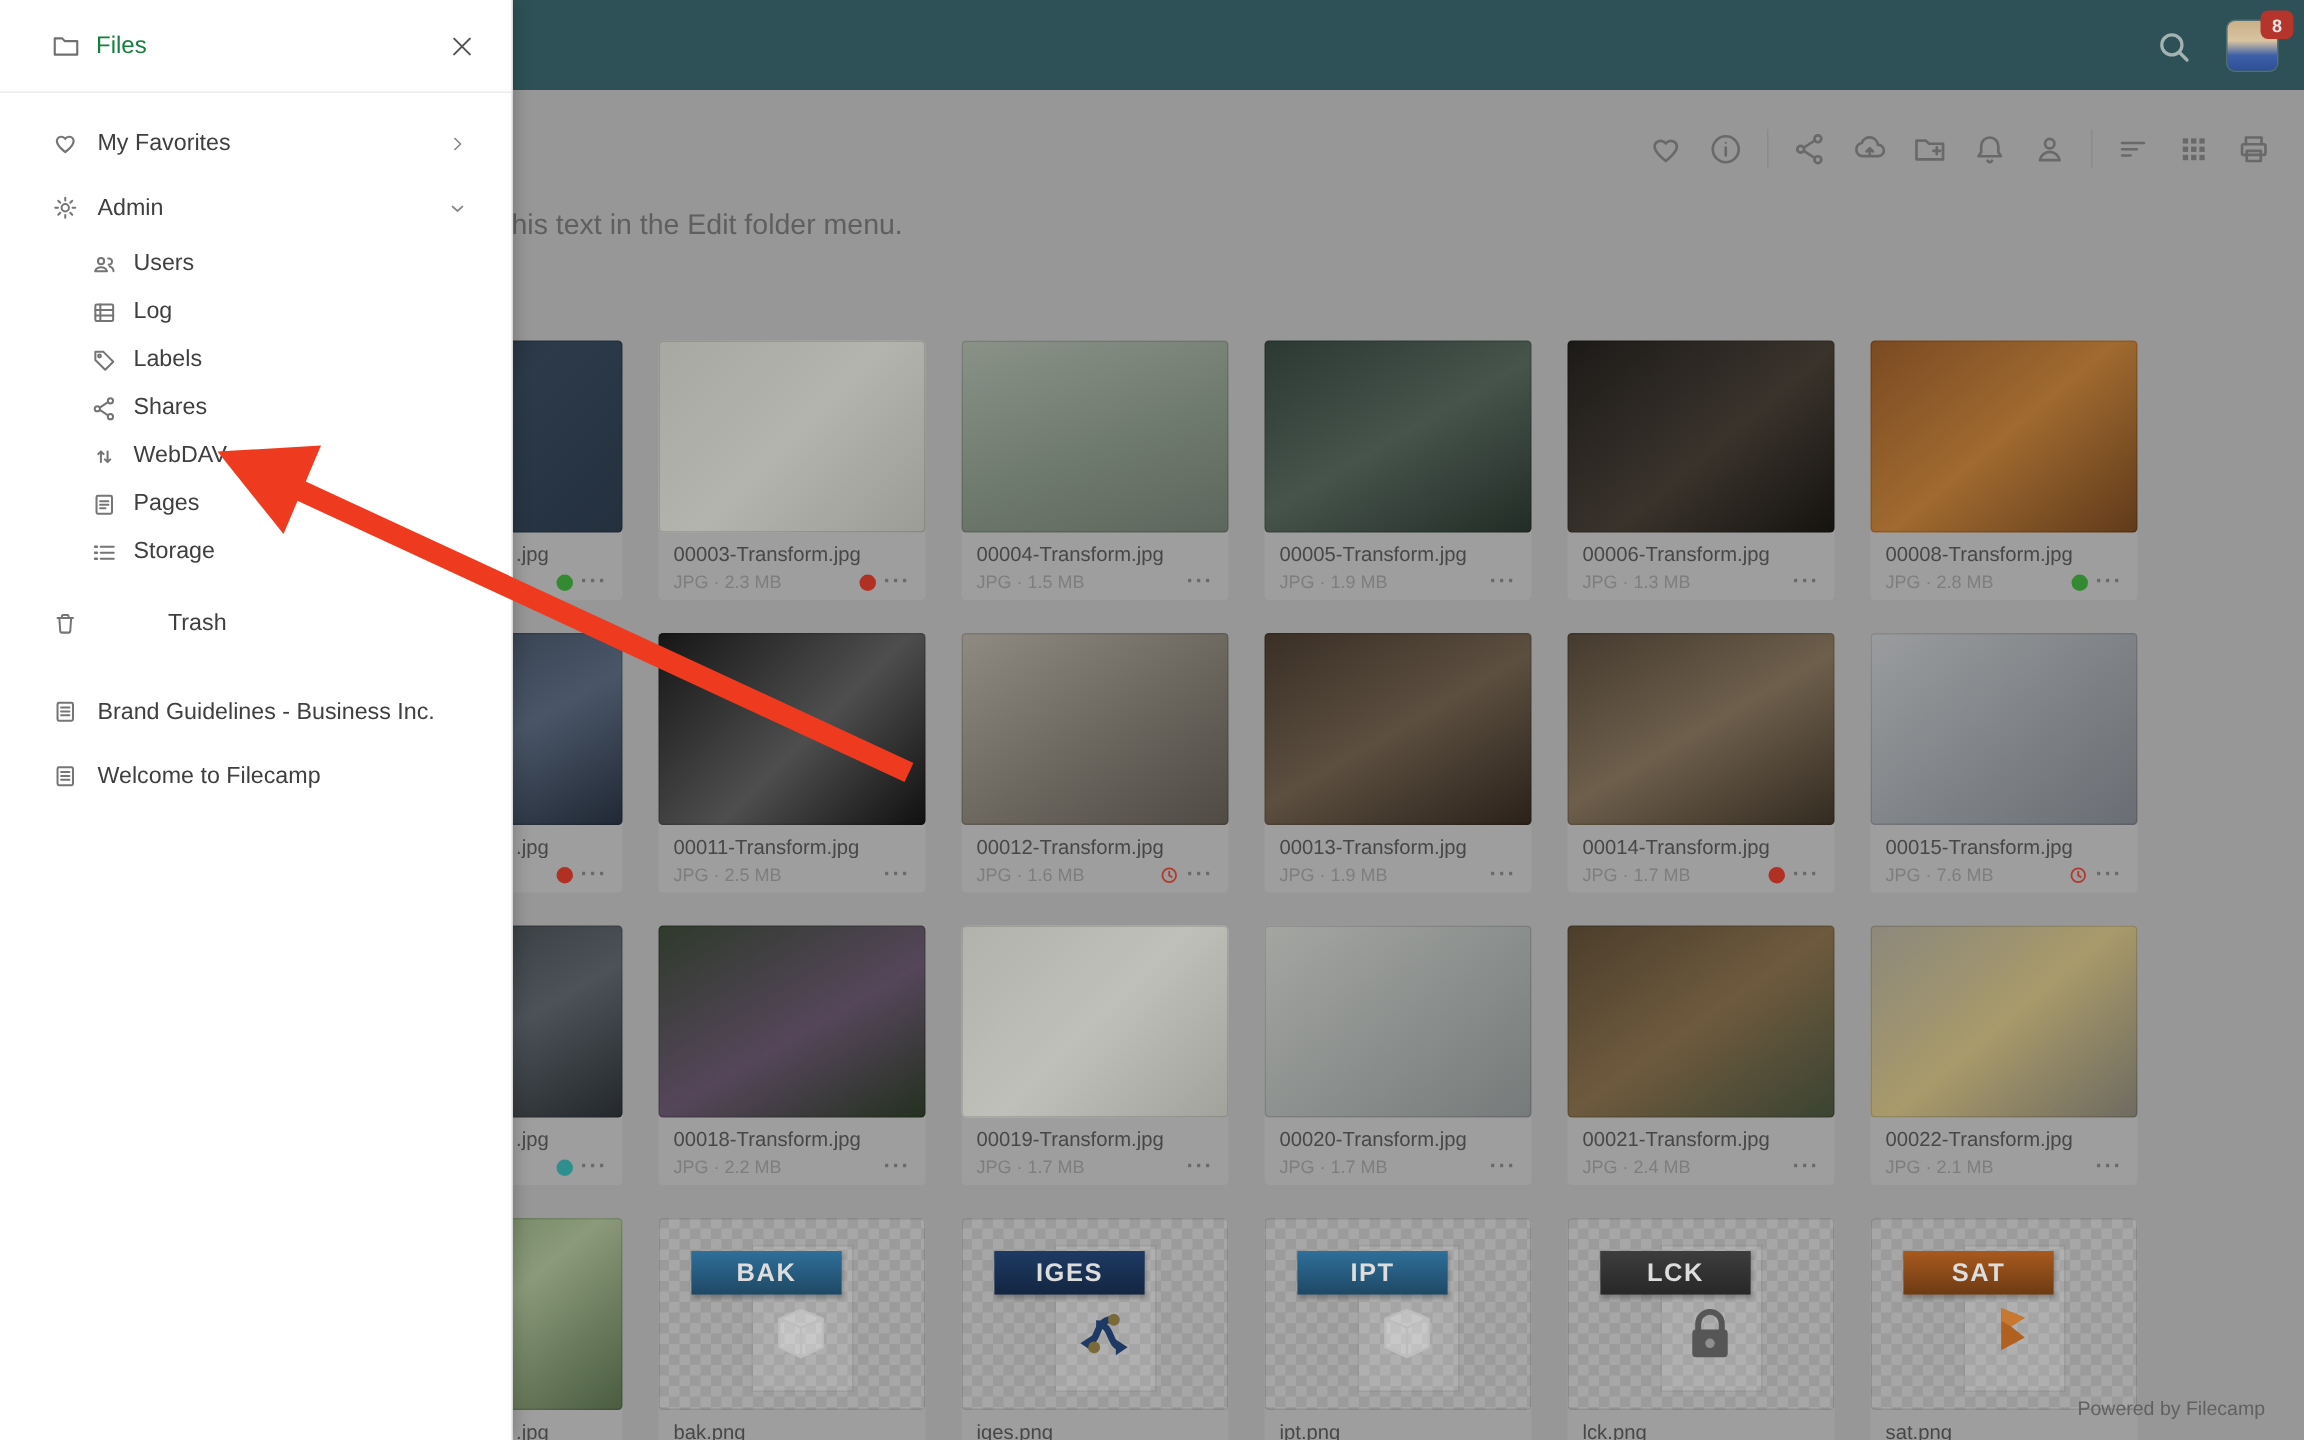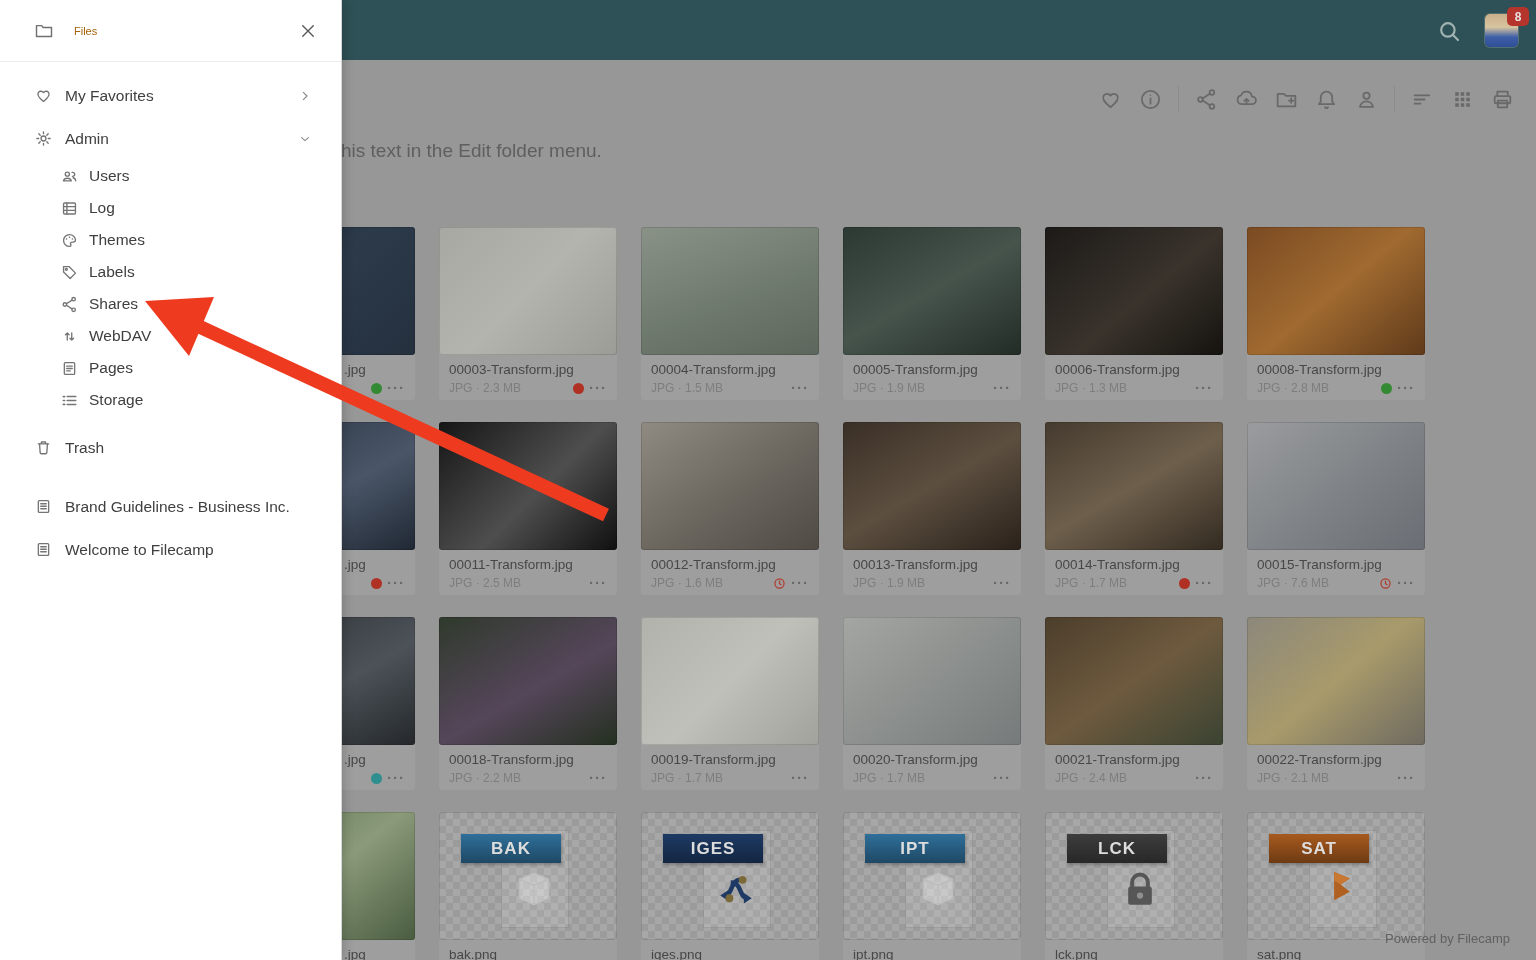--- a/index.html
+++ b/index.html
@@ -63,31 +63,31 @@
   .ftban{position:absolute;left:22px;top:22px;width:100px;height:29px;color:#ddd;
          font-size:17px;font-weight:bold;display:flex;align-items:center;justify-content:center;
          letter-spacing:1px;box-shadow:1px 2px 3px rgba(0,0,0,.25);}
   .ftglyph{position:absolute;left:74px;top:56px;width:42px;height:42px;}
   
   .powered{position:absolute;right:26px;top:931px;font-size:13px;color:#616161;z-index:1;}
   
   .sidebar{position:absolute;left:0;top:0;width:341px;height:960px;background:#ffffff;z-index:10;
            border-right:1px solid #d7d7d7;box-shadow:2px 0 10px rgba(0,0,0,.18);}
   .sb-head{height:61px;display:flex;align-items:center;padding-left:34px;border-bottom:1px solid #ececec;position:relative;}
-  .sb-title{font-size:11px;color:#a16207;margin-left:20px;}
+  .sb-title{font-size:16px;color:#15803d;margin-left:10px;}
   .sb-close{position:absolute;right:24px;top:22px;width:18px;height:18px;color:#555;cursor:pointer;}
   .sb-head .ic{width:20px;height:20px;color:#707070;}
   nav{display:block;padding-top:12px;}
   .sbi{display:flex;align-items:center;height:43px;padding-left:34px;cursor:pointer;position:relative;}
   .sbi.sub{height:32px;padding-left:60px;}
   .sbi .ic{width:19px;height:19px;color:#757575;flex:0 0 auto;}
   .sbi .lbl{font-size:15.5px;color:#3f3f3f;margin-left:12px;white-space:nowrap;}
   .sbi.sub .lbl{margin-left:10px;}
   .sbi .chev{position:absolute;right:28px;width:16px;height:16px;color:#8a8a8a;}
-  .gap8{margin-top:10px;} .gap16{margin-top:16px;}
+  .gap8{margin-top:10px;gap:47px;} .gap16{margin-top:16px;}
   
   .arrow{position:absolute;left:0;top:0;z-index:30;pointer-events:none;}
   svg{display:block;}
 </style>
 </head>
 <body>
 
 <div class="page">
 
   <div class="topbar">
@@ -527,31 +527,20 @@
             <svg viewBox="0 0 24 24" fill="none" stroke="currentColor" stroke-width="1.7" stroke-linecap="round" stroke-linejoin="round">
               <rect x="4.5" y="5" width="15" height="14" rx="1.2"></rect>
               <path d="M8.7 5v14M4.5 9.7h15M4.5 14.3h15"></path>
             </svg>
           </span>
           <span class="lbl">Log</span>
         </div>
         <div class="sbi sub">
           <span class="ic">
             <svg viewBox="0 0 24 24" fill="none" stroke="currentColor" stroke-width="1.7" stroke-linecap="round" stroke-linejoin="round">
-              <path d="M12 4.5a7.5 7.5 0 1 0 0 15c1.2 0 1.8-.7 1.8-1.6 0-.8-.6-1.2-.6-2 0-1 .8-1.8 2-1.8h1.4a2.9 2.9 0 0 0 2.9-2.9C19.5 7.6 16.1 4.5 12 4.5z"></path>
-              <circle cx="8.3" cy="10.2" r="1" fill="currentColor" stroke="none"></circle>
-              <circle cx="12" cy="8" r="1" fill="currentColor" stroke="none"></circle>
-              <circle cx="15.7" cy="10.2" r="1" fill="currentColor" stroke="none"></circle>
-            </svg>
-          </span>
-          <span class="lbl">Themes</span>
-        </div>
-        <div class="sbi sub">
-          <span class="ic">
-            <svg viewBox="0 0 24 24" fill="none" stroke="currentColor" stroke-width="1.7" stroke-linecap="round" stroke-linejoin="round">
               <path d="M4.5 4.5h6.8l8.3 8.3-6.8 6.8-8.3-8.3z"></path>
               <circle cx="8" cy="8" r="1.2"></circle>
             </svg>
           </span>
           <span class="lbl">Labels</span>
         </div>
         <div class="sbi sub">
           <span class="ic">
             <svg viewBox="0 0 24 24" fill="none" stroke="currentColor" stroke-width="1.7" stroke-linecap="round" stroke-linejoin="round">
               <circle cx="17.2" cy="5.3" r="2.2"></circle>

